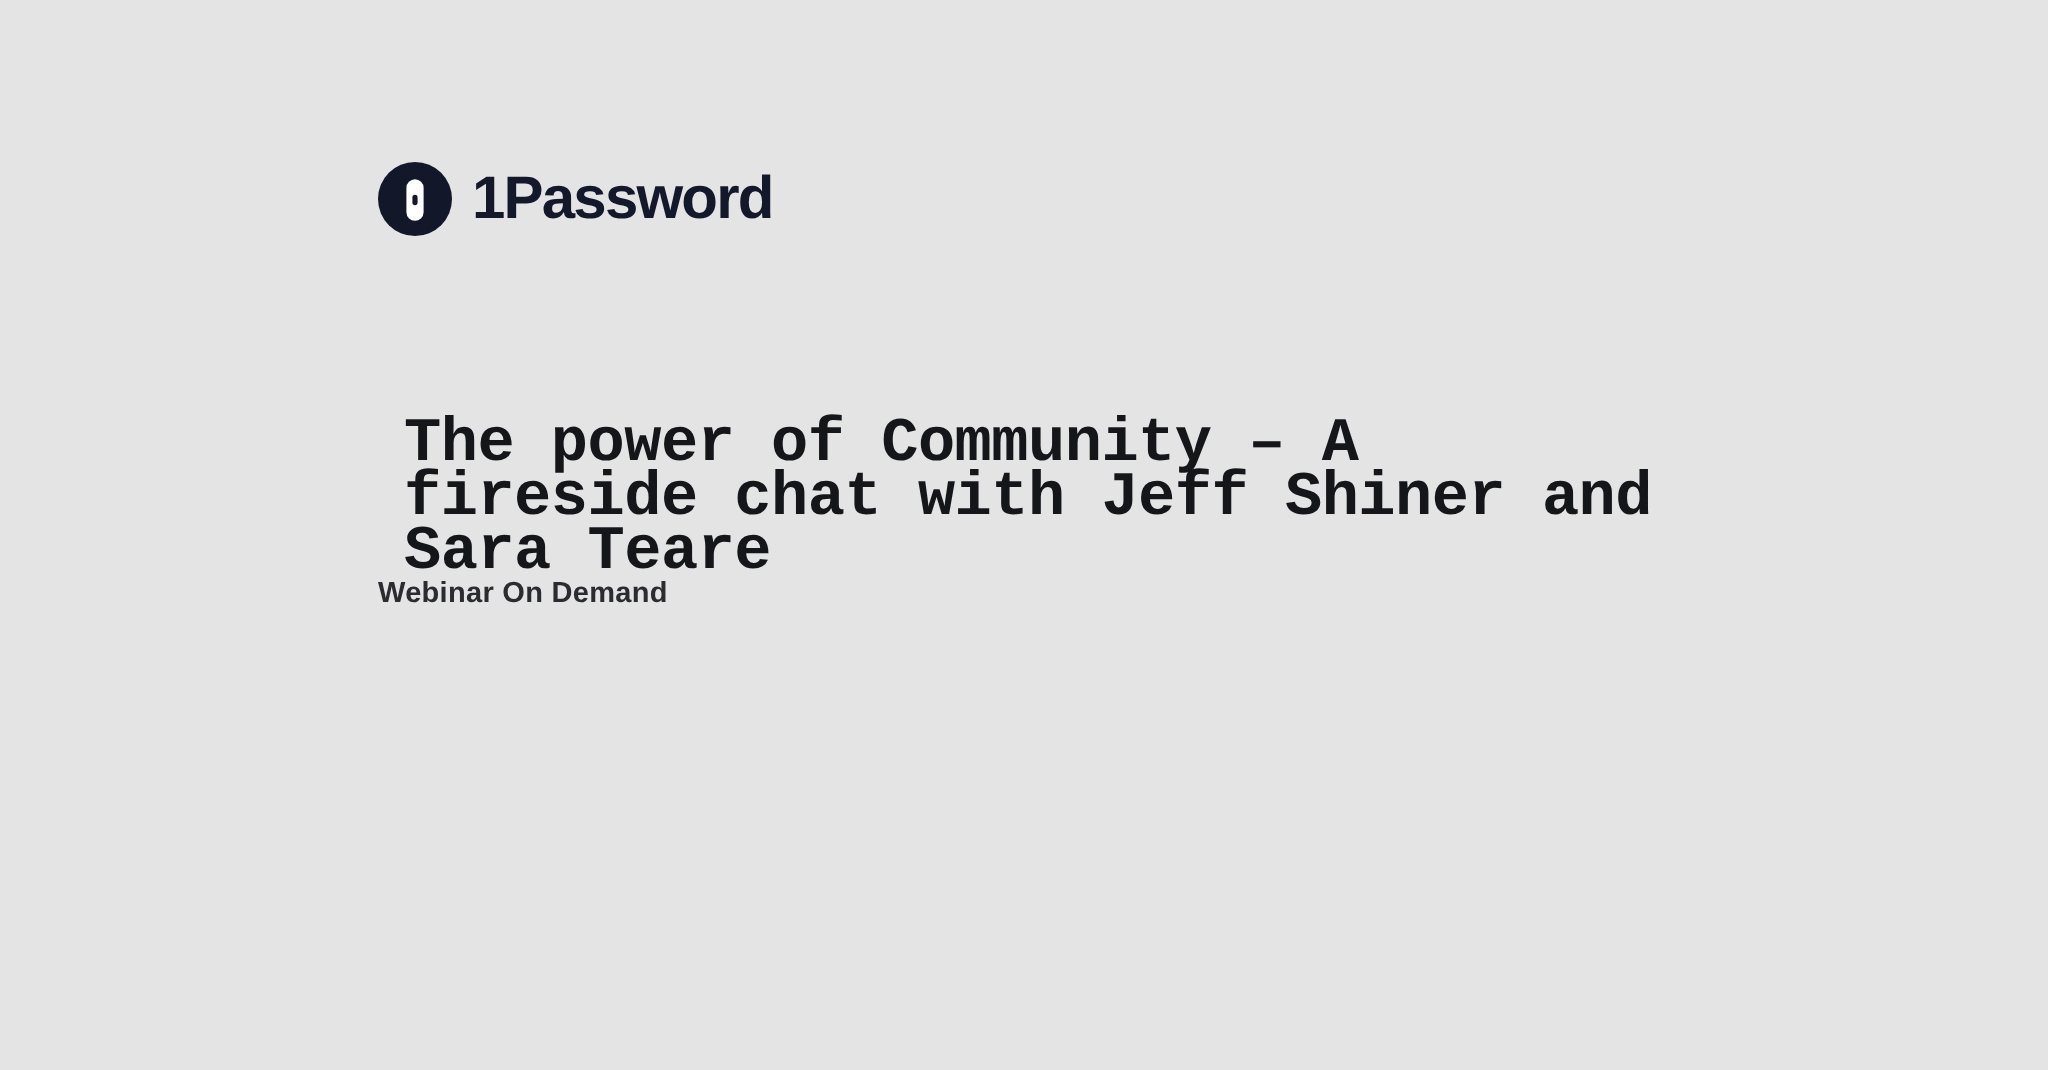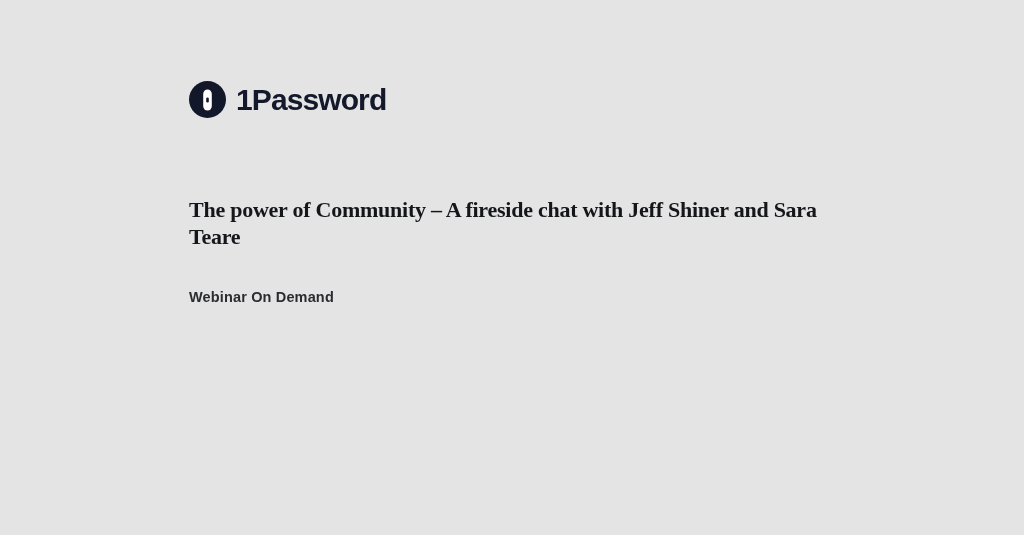--- a/index.html
+++ b/index.html
@@ -64,23 +64,23 @@
     line-height: 1;
     white-space: nowrap;
   }
 
   
   .headline {
     position: absolute;
     left: 0;
     top: 196px;
     width: 640px;
-    margin: 0;
-    font-family: Liberation Serif, serif;
-    font-size: 22px;
+    margin: 13px;
+    font-family: Liberation Mono, monospace;
+    font-size: 31px;
     font-weight: bold;
     line-height: 27px;
     letter-spacing: -0.25px;
     color: #15161a;
   }
 
   
   .subtitle {
     position: absolute;
     left: 0;

